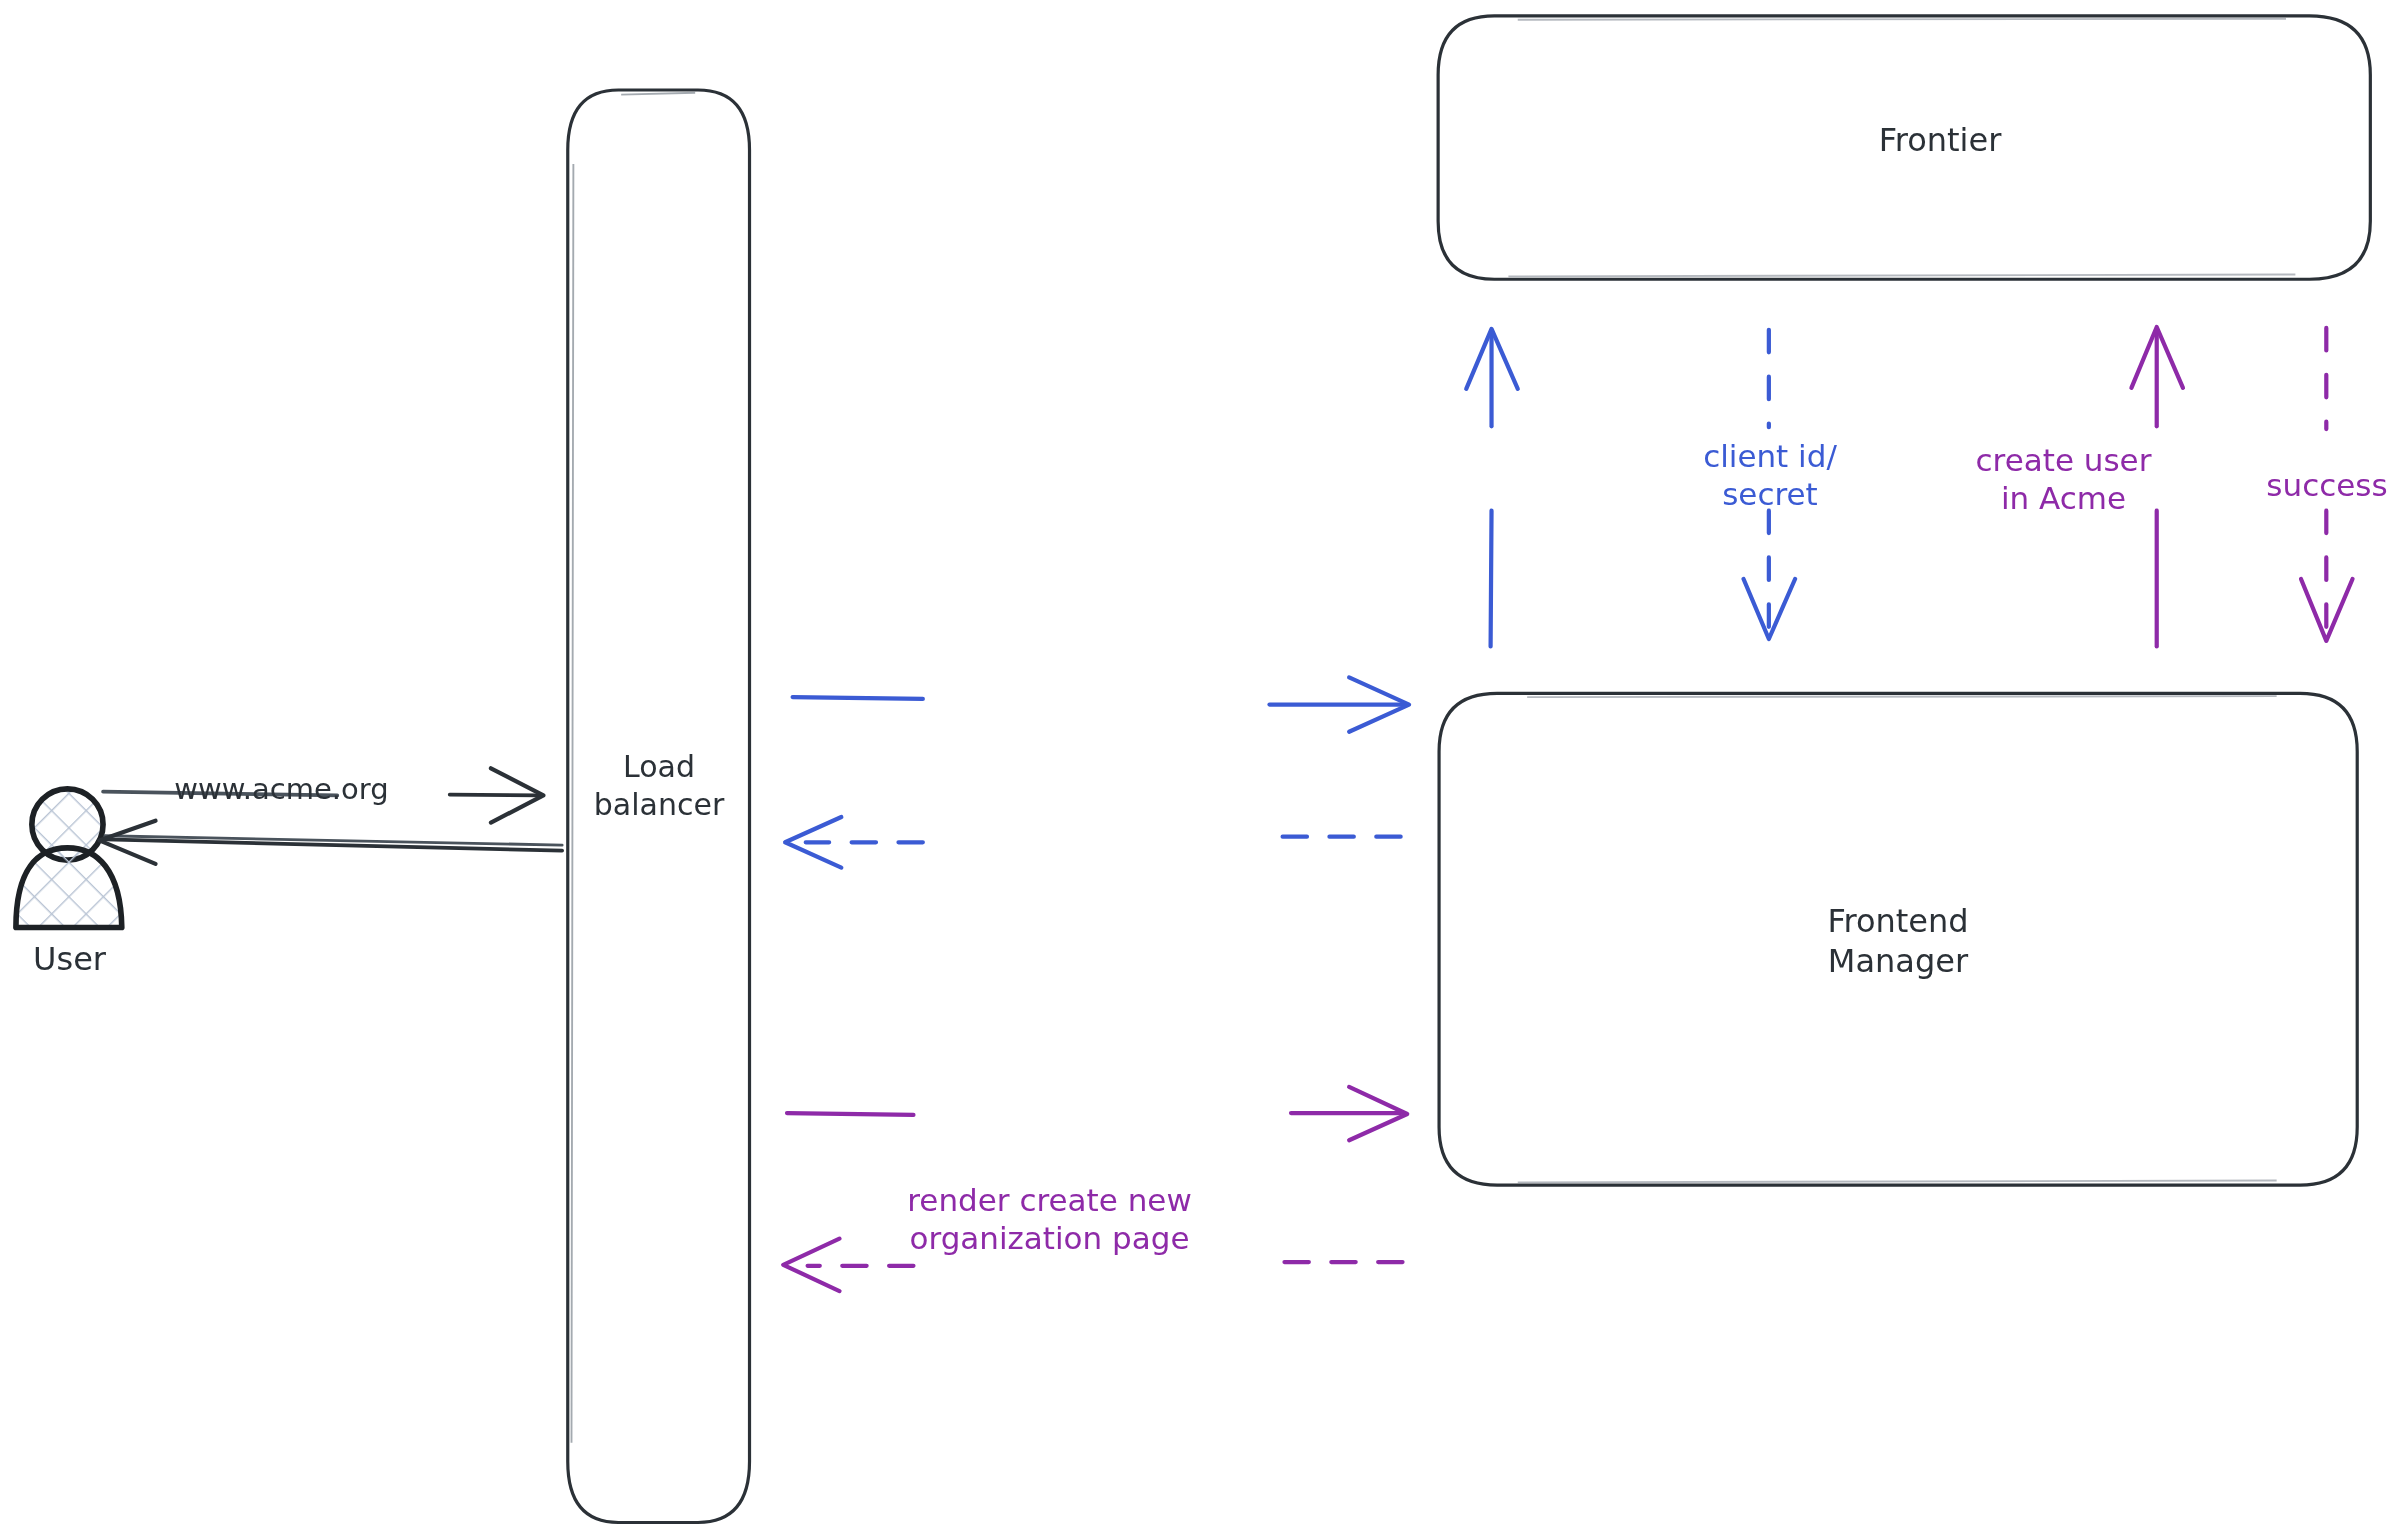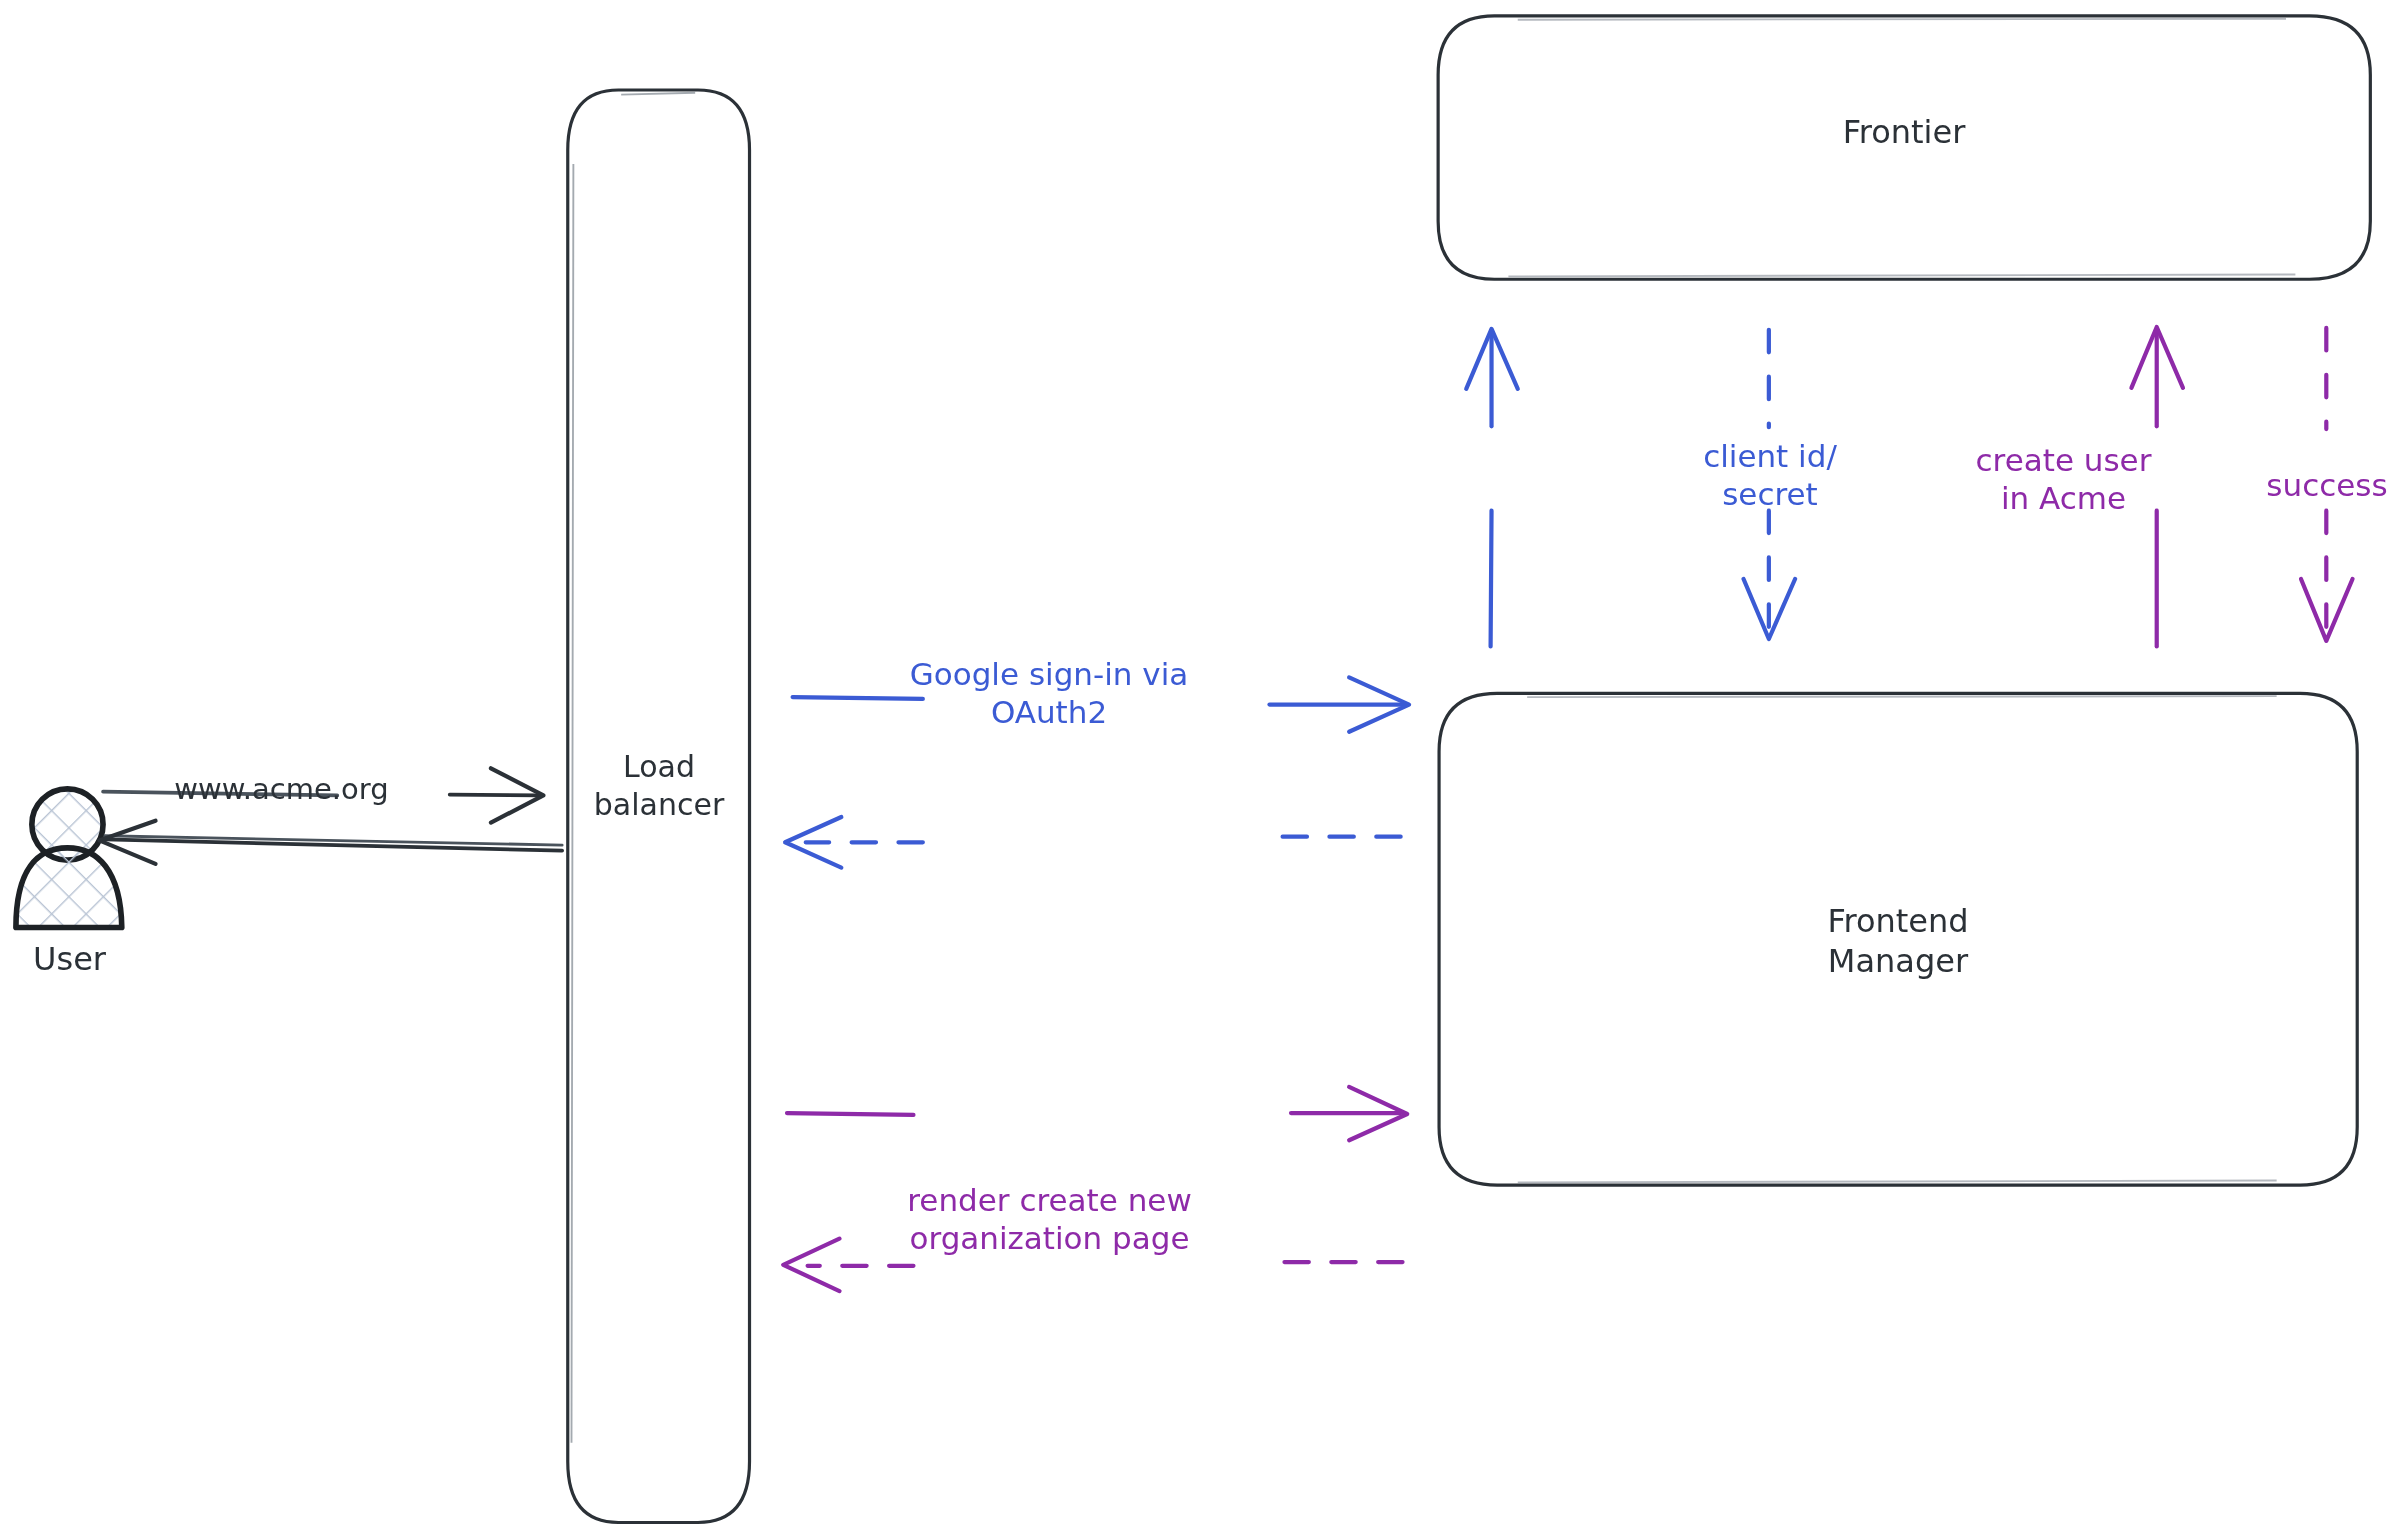--- a/index.html
+++ b/index.html
@@ -136,29 +136,27 @@
       <path d="M 2483 545 L 2483 672" fill="none" stroke="#8e2aa8" stroke-width="4.5" stroke-linecap="round" stroke-dasharray="24 26"></path>
       <path d="M 2456 618 L 2483 684 L 2511 618" fill="none" stroke="#8e2aa8" stroke-width="4.5" stroke-linecap="round" stroke-linejoin="round"></path>
     </g>
   </svg>
 
   <div class="node-label dark" style="left:0px; top:939px; width:139px; font-size:32px;">User</div>
 
   <div class="node-label dark" style="left:568px; top:748px; width:182px; font-size:30px;">Load
 balancer</div>
 
-  <div class="node-label dark" style="left:1438px; top:112px; width:932px; font-size:32px;">Frontier</div>
+  <div class="node-label dark" style="left:1438px; top:120px; width:932px; font-size:32px;padding-left:36px;">Frontier</div>
 
   <div class="node-label dark" style="left:1439px; top:901px; width:918px; font-size:32px;">Frontend
 Manager</div>
 
   <div class="edge-label dark" style="left:127px; top:772px; width:309px; font-size:29px;text-align:center;">www.acme.org</div>
 
-  <div class="edge-label blue" style="left:843px; top:656px; width:412px; font-size:31px;">Google sign-in via
-OAuth2</div>
 
 
 
   <div class="edge-label purple" style="left:834px; top:1182px; width:431px; font-size:31px;">render create new
 organization page</div>
 
 
   <div class="edge-label blue" style="left:1668px; top:438px; width:204px; font-size:31px;">client id/
 secret</div>
 

